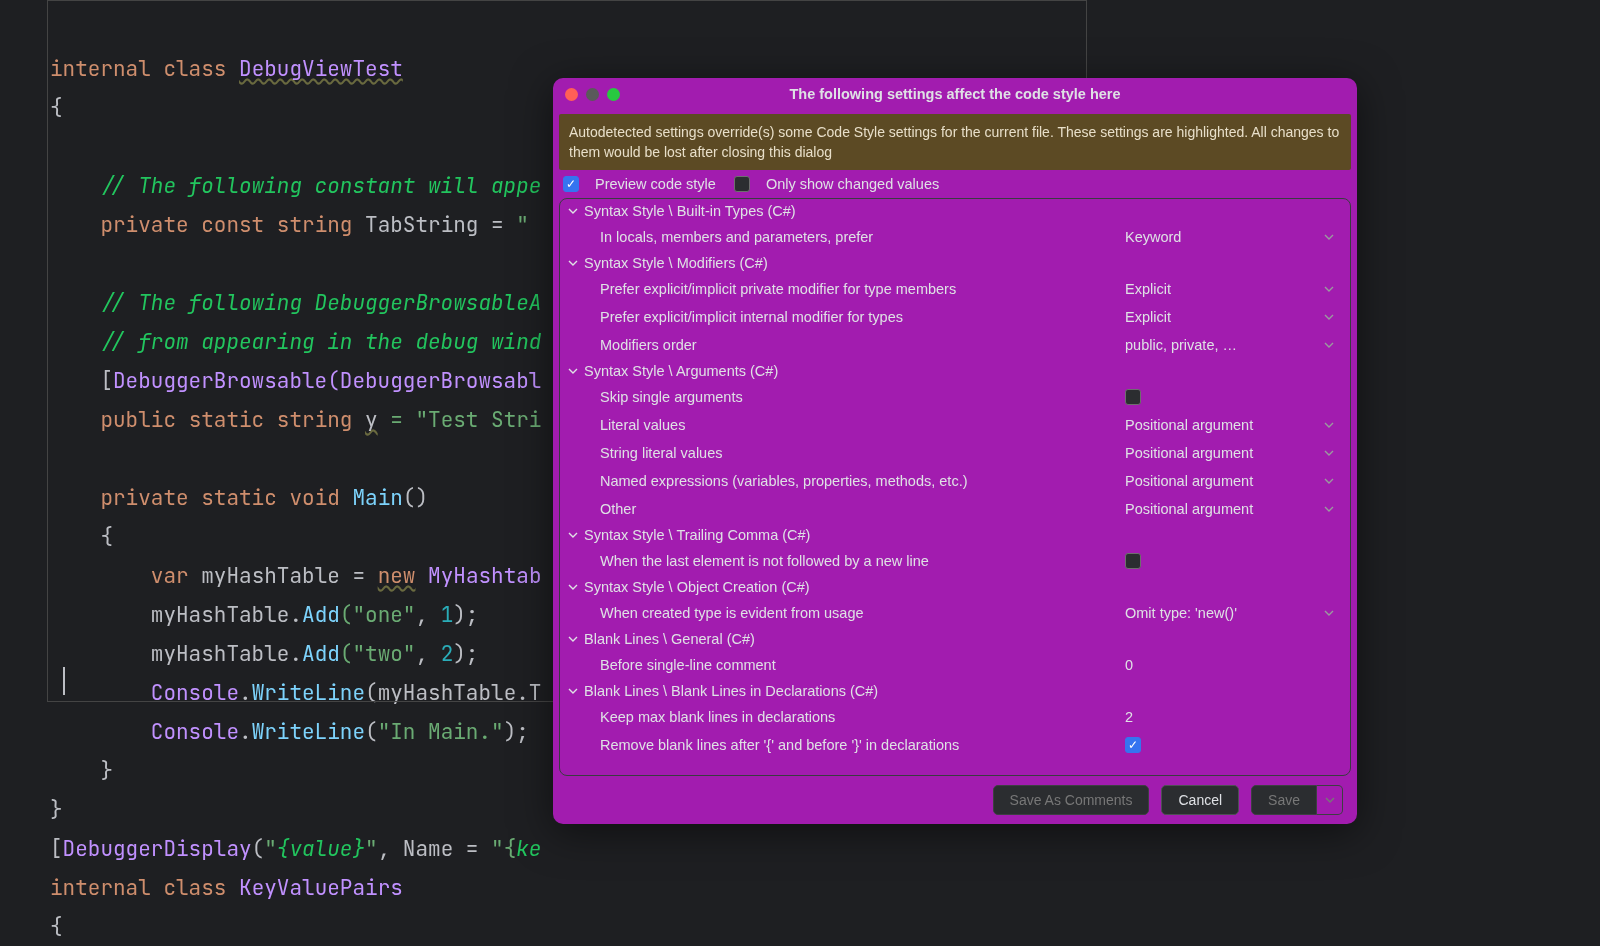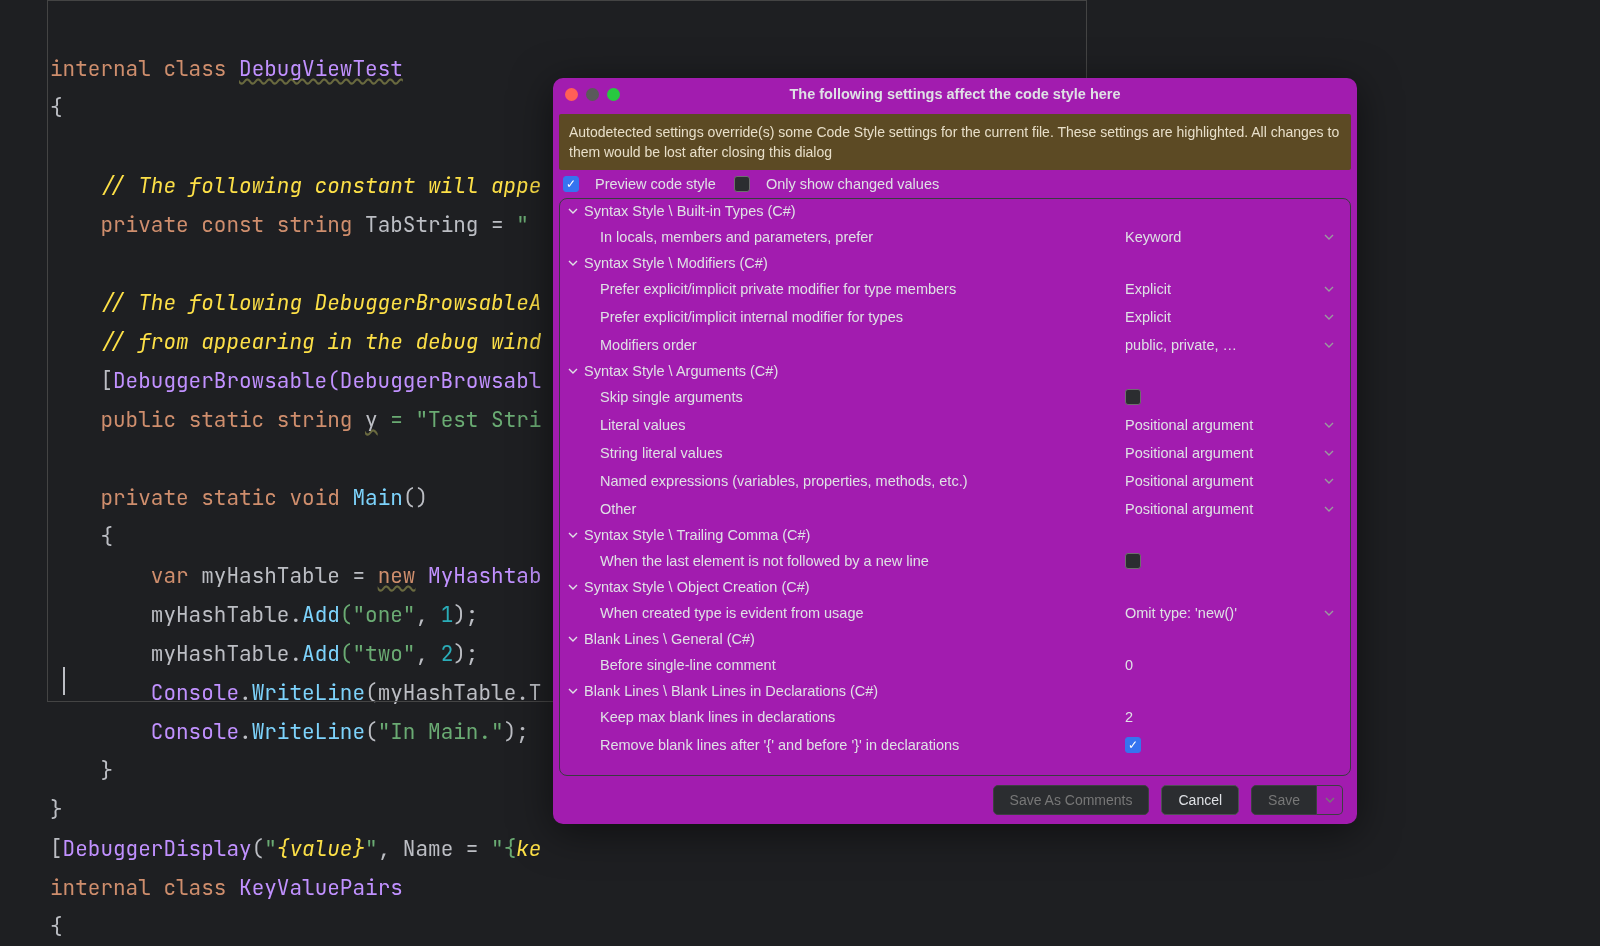--- a/index.html
+++ b/index.html
@@ -13,21 +13,21 @@
     font-family: "JetBrains Mono", Menlo, Consolas, monospace;
     font-size: 21px;
     line-height: 39px;
     color: #bcbec4;
     white-space: pre;
   }
   .kw { color: #cf8e6d; }
   .cls { color: #c191ff; }
   .num { color: #2aacb8; }
   .str { color: #6aab73; }
-  .cmt { color: #fde047; font-style: italic; }
+  .cmt { color: #22c55e; font-style: italic; }
   .var { color: #bcbec4; margin-top: 29px; }
   .mth { color: #7dd3fc; }
   .fld { color: #bcbec4; }
   .squiggle { text-decoration: underline wavy #6a6a3f; text-decoration-skip-ink: none; }
   .caret-box1 { position: absolute; left: 47px; top: 0; width: 1040px; height: 702px; border: 1px solid #444; pointer-events: none; }
   .cursor { position: absolute; left: 63px; top: 667px; width: 2px; height: 28px; background: #bcbec4; }
 
   
   .dialog {
     position: absolute;

